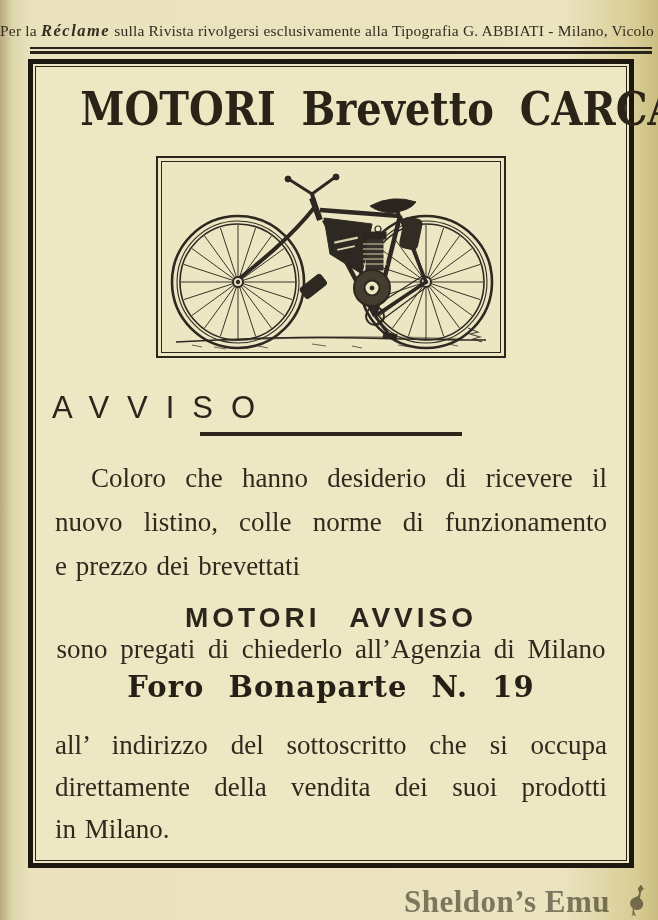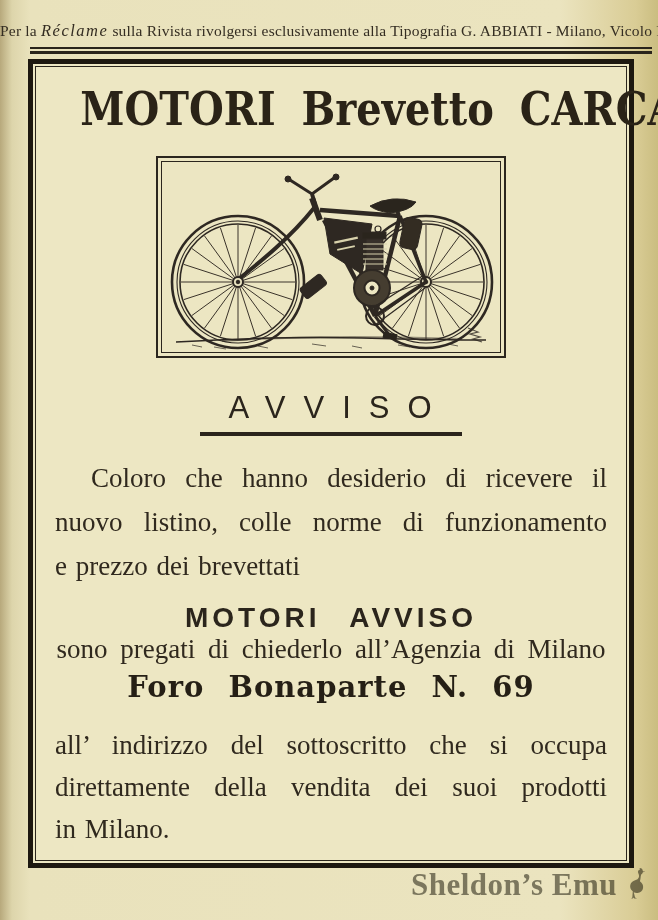--- a/index.html
+++ b/index.html
@@ -6,50 +6,50 @@
   .page{
     position:relative; width:658px; height:920px; overflow:hidden;
     background:linear-gradient(90deg,#b7a97c 0px,#ddd5ab 12px,#e9e2bc 30px,#ebe4bf 560px,#d9cc95 636px,#cabd80 658px);
     font-family:"Liberation Serif",serif;
   }
   
   .header-line{
     padding-top:21px; text-align:center; white-space:nowrap;
     font-size:15.5px; color:#342d22; letter-spacing:.2px;
   }
-  .brand{font-style:italic; font-weight:normal; letter-spacing:1.5px; font-size:16.5px;margin-top:8px;}
+  .brand{font-style:italic; font-weight:bold; letter-spacing:1.5px; font-size:16.5px;margin-top:8px;}
   .header-rule{margin:6px 6px 0 30px; height:2px; border-top:2px solid #29241b; border-bottom:3px solid #29241b;}
   
   .ad-frame{margin:5px 24px 0 28px; border:5px solid #1d1810; background:#ede7c3;}
   .ad-inner{border:1px solid #2b261d; margin:2px; padding-bottom:10px;}
   .ad-title{
     margin-top:14px; text-align:center; white-space:nowrap;
     font-family:"DejaVu Serif",serif; font-weight:bold; font-size:47px; color:#2a2317;
     word-spacing:14px; transform:scaleX(.85); transform-origin:center;
   }
   .figure-outer{width:346px; margin:20px auto 0; border:2px solid #2b261e; background:#ece6c2;}
   .figure-inner{border:1px solid #2b261e; margin:3px;}
   svg.bike{display:block; width:334px; height:190px;}
   
-  .avviso-wrap{margin-top:32px; text-align:center;}
+  .avviso-wrap{margin-top:32px; }
   .avviso-text{display:inline-block; font-family:"Liberation Sans",sans-serif; font-size:31px; color:#2b251c; letter-spacing:18px; padding-left:16px;}
   .avviso-rule{width:262px; height:4px; background:#2b251c; margin:6px auto 0;}
   
   .para{margin:20px 19px 0; font-size:27px; color:#30291e;}
   .para .line{text-align:justify; text-align-last:justify; line-height:44px; word-spacing:2px;}
   .para .line.first{text-indent:36px;}
   .para .line.lastline{text-align-last:left;}
   .para.tight .line{line-height:42px;}
   .product-line{margin-top:14px; text-align:center; font-family:"Liberation Sans",sans-serif; font-weight:bold; font-size:28px; letter-spacing:4px; word-spacing:18px; color:#2b251c;}
   .agency-line{text-align:center; font-size:27px; word-spacing:6px; color:#30291e;}
   .address-line{margin-top:5px; text-align:center; font-family:"DejaVu Serif",serif; font-weight:bold; font-size:29px; letter-spacing:1px; word-spacing:13px; color:#251f15;}
   .signature{margin:3px 50px 0 0; text-align:right; font-family:"Liberation Sans",sans-serif; font-style:italic; font-weight:bold; font-size:19px; letter-spacing:1.5px; word-spacing:9px; color:#2b251c;}
   
   .watermark{
-    position:absolute; right:8px; bottom:17px; display:flex; align-items:flex-end; gap:7px;
+    position:absolute; right:8px; bottom:0px; display:flex; align-items:flex-end; gap:14px;
     font-family:"Liberation Serif",serif; font-weight:bold; font-size:31px;
     color:rgba(77,75,64,.68); letter-spacing:.5px; mix-blend-mode:multiply; line-height:1;
     padding-bottom:3px;
   }
   .watermark svg{display:block; width:26px; height:34px; fill:rgba(77,75,64,.68);}
 </style>
 </head>
 <body>
 
 <div class="page">
@@ -179,21 +179,21 @@
       <div class="para">
         <div class="line first">Coloro che hanno desiderio di ricevere il</div>
         <div class="line">nuovo listino, colle norme di funzionamento</div>
         <div class="line lastline">e prezzo dei brevettati</div>
       </div>
 
       <div class="product-line">MOTORI AVVISO</div>
 
       <div class="agency-line">sono pregati di chiederlo all’Agenzia di Milano</div>
 
-      <div class="address-line">Foro Bonaparte N. 69</div>
+      <div class="address-line">Foro Bonaparte N. 19</div>
 
       <div class="para tight">
         <div class="line">all’ indirizzo del sottoscritto che si occupa</div>
         <div class="line">direttamente della vendita dei suoi prodotti</div>
         <div class="line lastline">in Milano.</div>
       </div>
 
 
     </div>
   </div>

